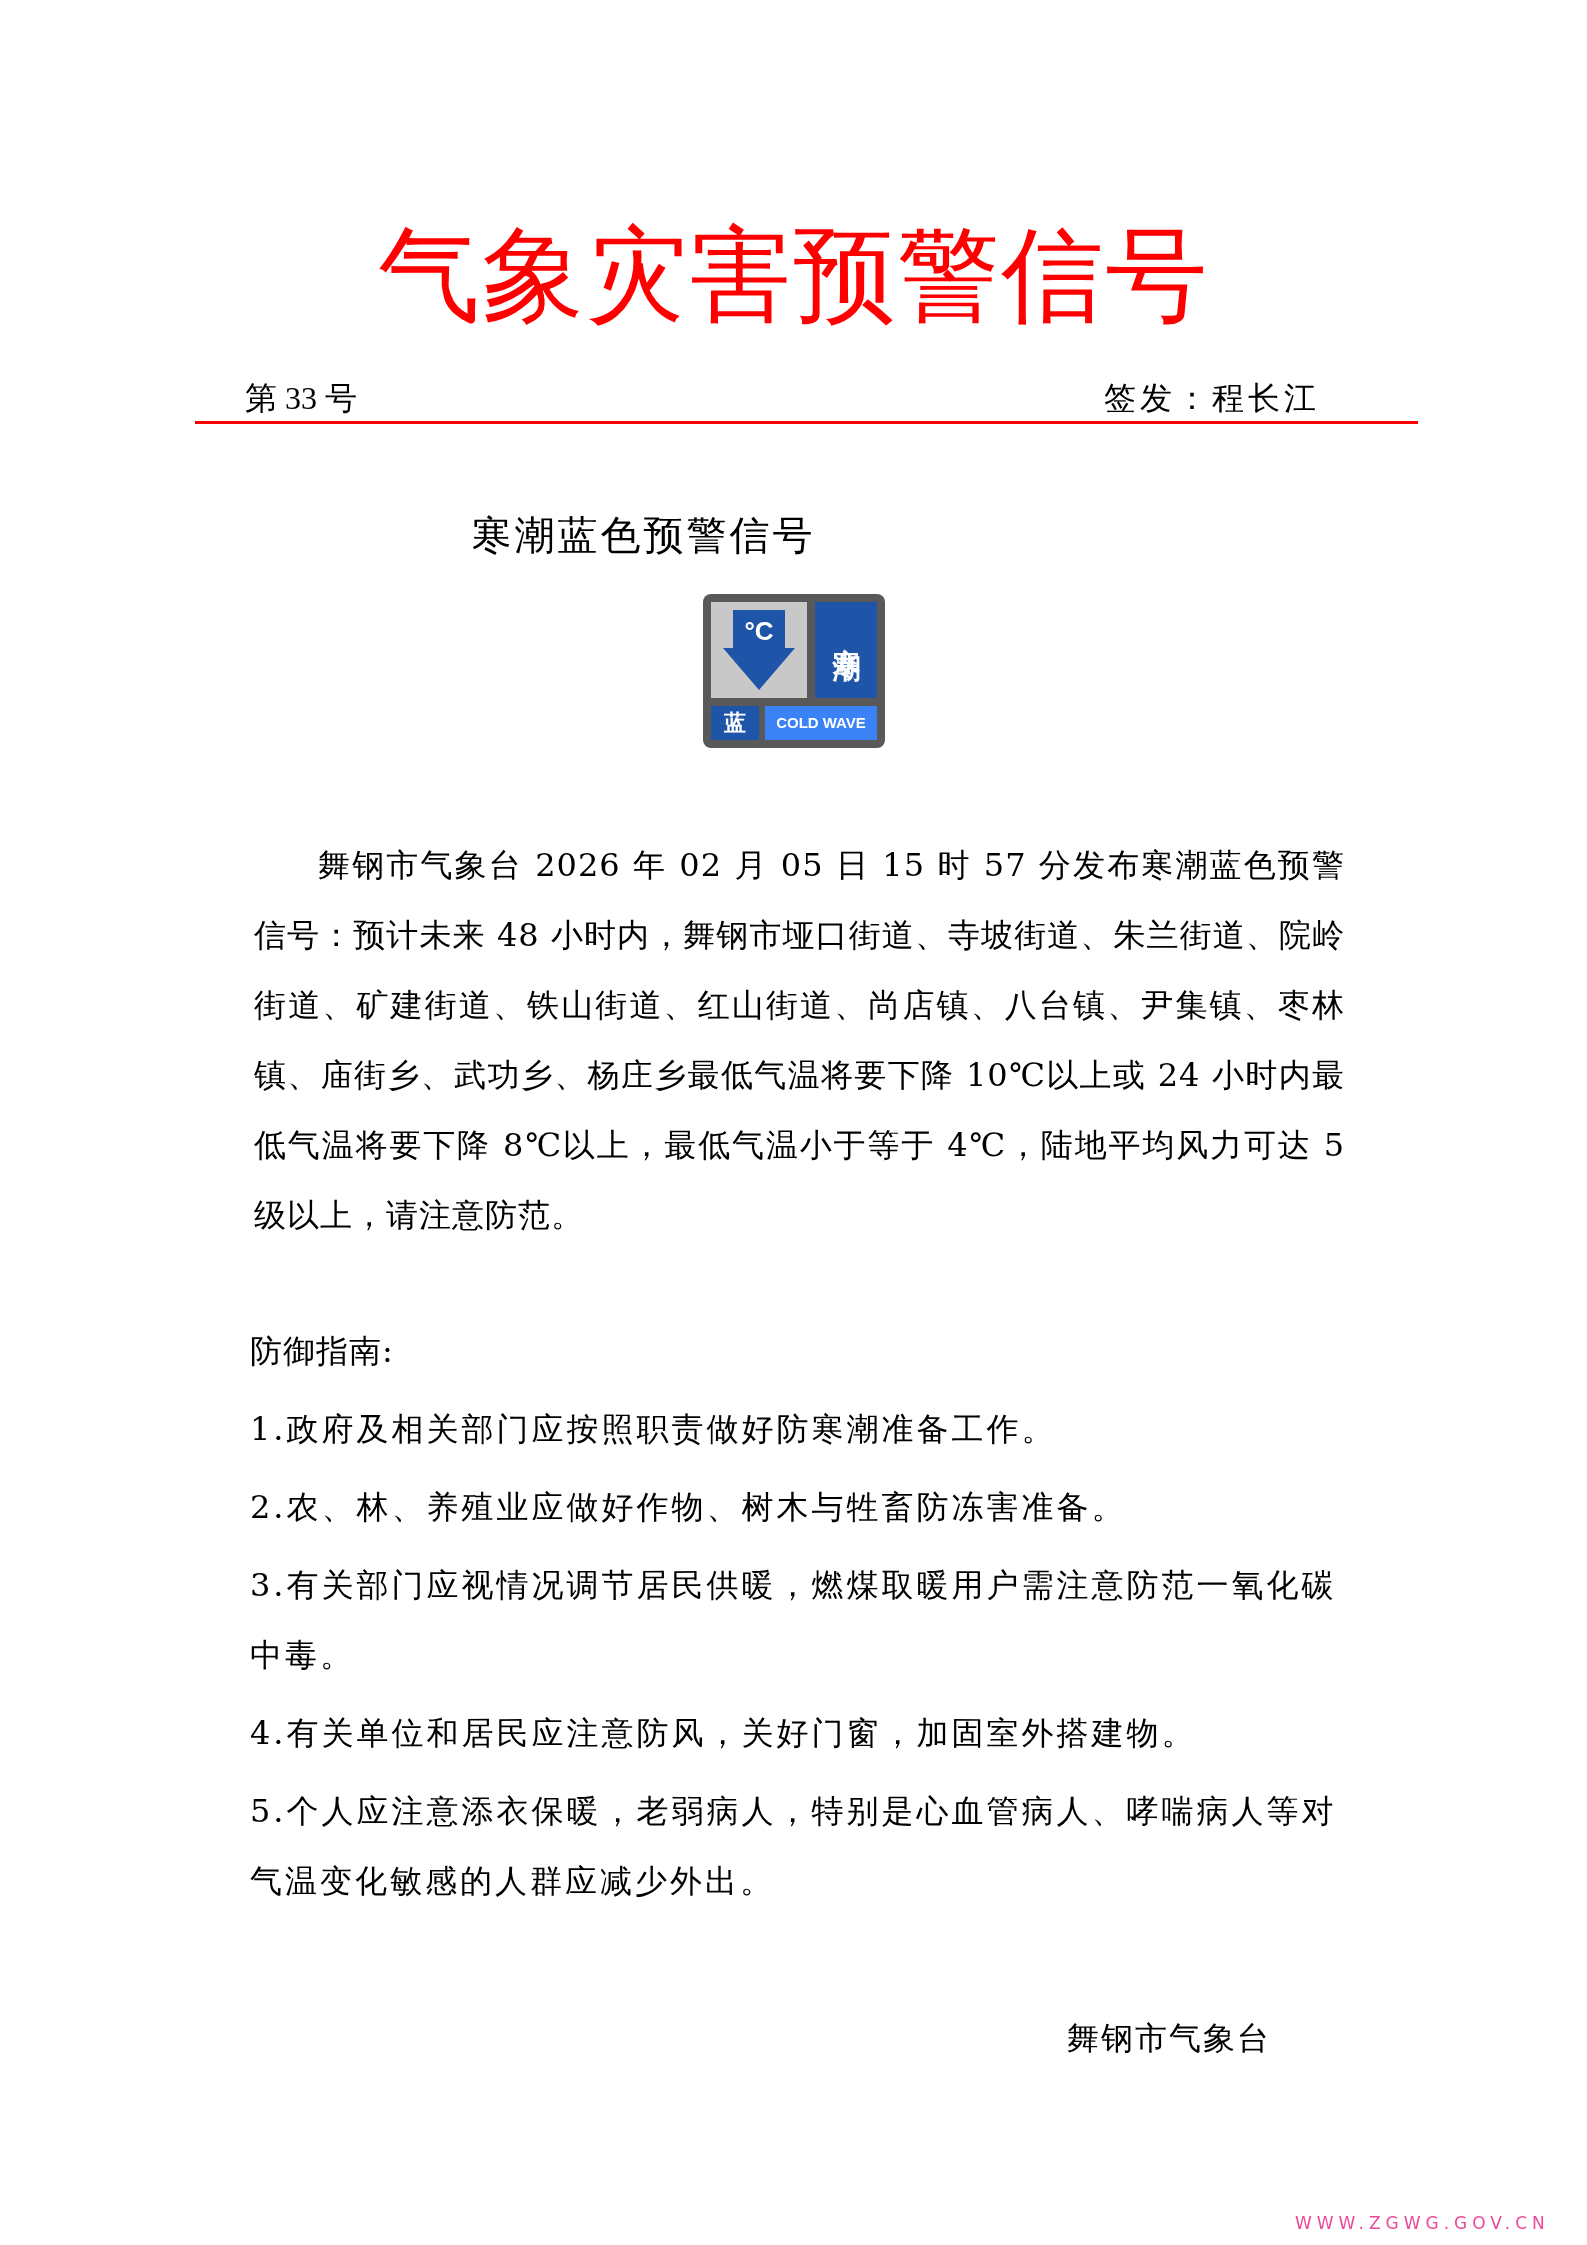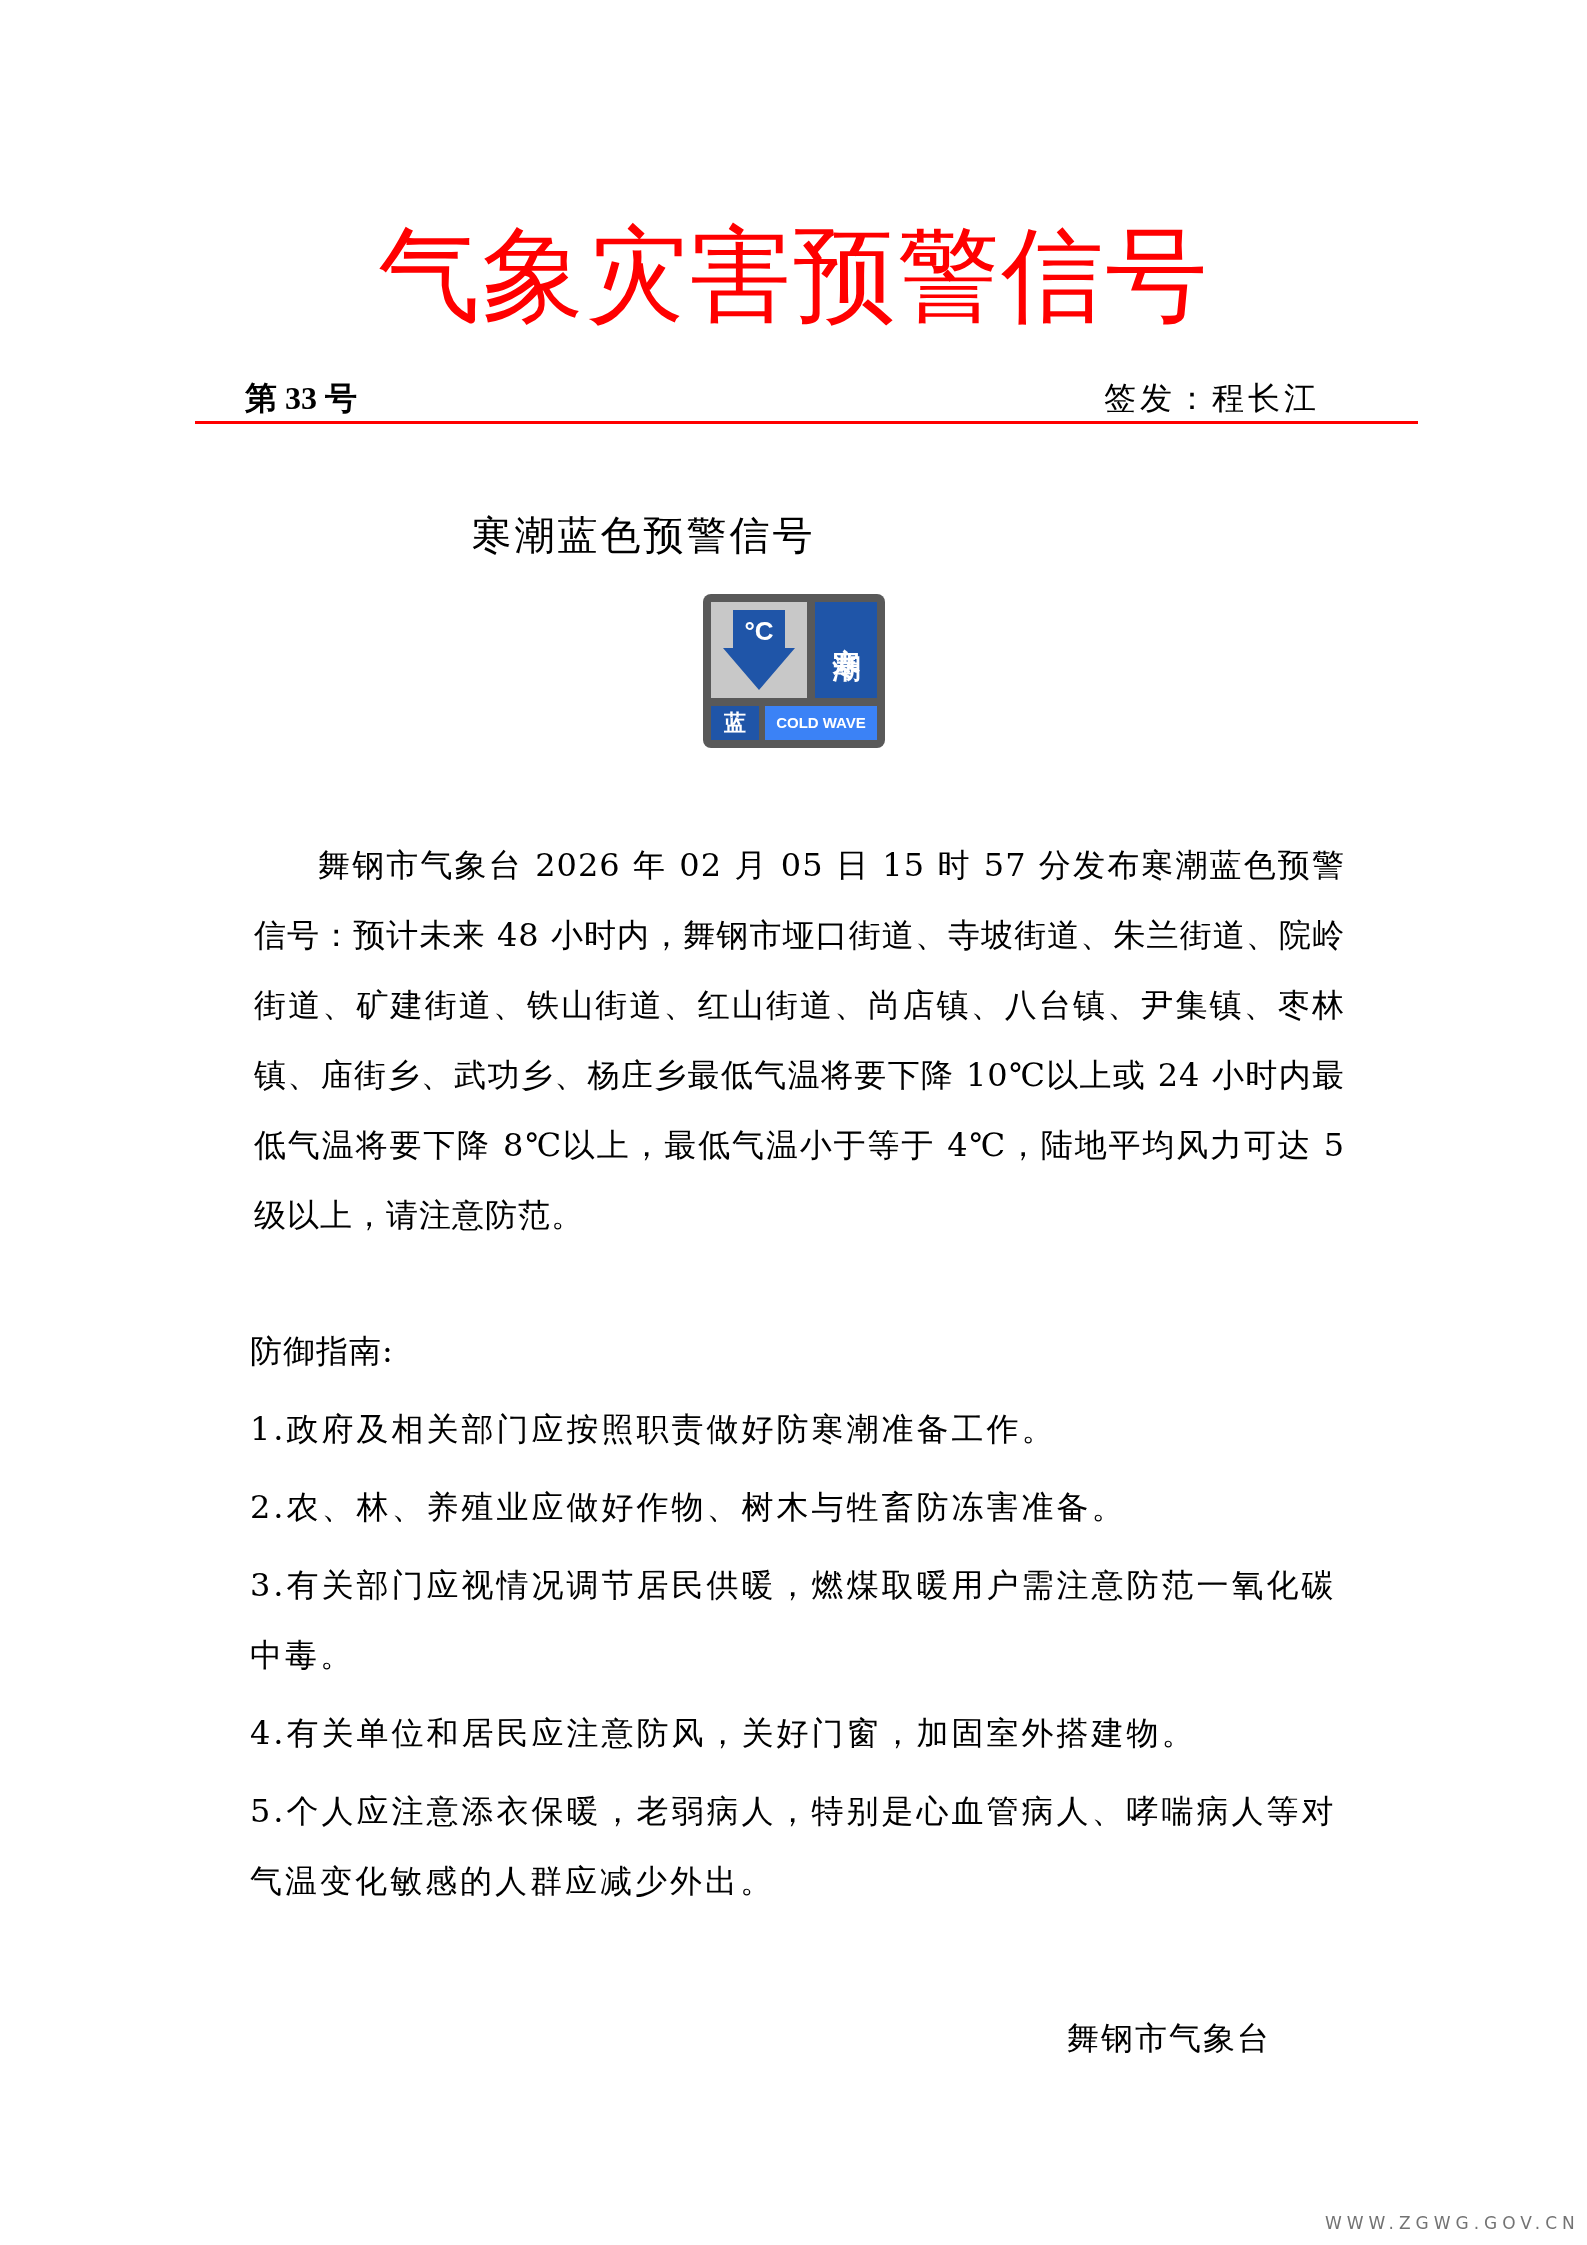--- a/index.html
+++ b/index.html
@@ -3,21 +3,21 @@
 <meta charset="utf-8">
 <style>
   html, body { margin: 0; padding: 0; background: #ffffff; }
   body { width: 1587px; height: 2245px; position: relative; overflow: hidden;
          font-family: "DejaVu Serif", "Liberation Serif", serif; color: #000; }
   .title { position: absolute; left: 0; width: 1587px; top: 215px; text-align: center;
            color: #ff0000; font-family: "DejaVu Sans", "Liberation Sans", sans-serif;
            font-size: 104px; letter-spacing: 2px; line-height: 120px; transform: scaleX(0.98); }
   .meta-row { position: absolute; left: 195px; right: 225px; top: 378px; height: 40px;
               font-size: 32px; line-height: 40px; }
-  .issue-no { position: absolute; left: 50px; top: 0; font-family: "Liberation Serif", serif; font-weight: bold; }
+  .issue-no { position: absolute; left: 50px; top: 0; font-family: "Liberation Serif", serif; font-weight: normal; }
   .issuer { position: absolute; right: 42px; top: 0; letter-spacing: 4px; }
   .red-rule { position: absolute; left: 195px; top: 421px; width: 1223px; height: 3px; background: #ff0000; }
   .subtitle { position: absolute; left: 0; width: 1287px; top: 505px; text-align: center;
               font-size: 40px; letter-spacing: 3px; line-height: 60px; }
   .icon-box { position: absolute; left: 703px; top: 594px; width: 182px; height: 154px;
               background: #595959; border-radius: 8px; }
   .icon-gray { position: absolute; left: 8px; top: 8px; width: 96px; height: 96px; background: #c8c8c8; }
   .icon-arrow { position: absolute; left: 12px; top: 8px; width: 72px; height: 80px; }
   .icon-cw { position: absolute; left: 112px; top: 8px; width: 62px; height: 96px; background: #1f55a8;
              color: #fff; font-family: "DejaVu Sans", sans-serif; font-weight: bold; font-size: 28px;
@@ -30,22 +30,22 @@
              text-align: center; line-height: 34px; }
   .body-text { position: absolute; left: 242px; width: 1115px; top: 818px; font-size: 32px;
                line-height: 70px; text-align: justify; letter-spacing: 1px; }
   .body-text p { margin: 12px; }
   .indent { text-indent: 2em; }
   .guide { position: absolute; left: 242px; width: 1115px; top: 1308px; font-size: 32px;
            line-height: 70px; letter-spacing: 1px; }
   .guide p { margin: 8px; }
   .guide-item { letter-spacing: 3px; }
   .signature { position: absolute; left: 1067px; top: 2005px; font-size: 32px; letter-spacing: 2px; margin-top: 12px; }
-  .watermark { position: absolute; left: 1325px; top: 2213px; font-family: "DejaVu Sans", sans-serif;
-               font-size: 17px; color: #737373; letter-spacing: 5px; }
+  .watermark { position: absolute; left: 1295px; top: 2213px; font-family: "DejaVu Sans", sans-serif;
+               font-size: 17px; color: #ec4899; letter-spacing: 5px; }
 </style>
 </head>
 <body>
 
 <div class="title">气象灾害预警信号</div>
 
 <div class="meta-row">
   <span class="issue-no">第 33 号</span>
   <span class="issuer">签发：程长江</span>
 </div>

